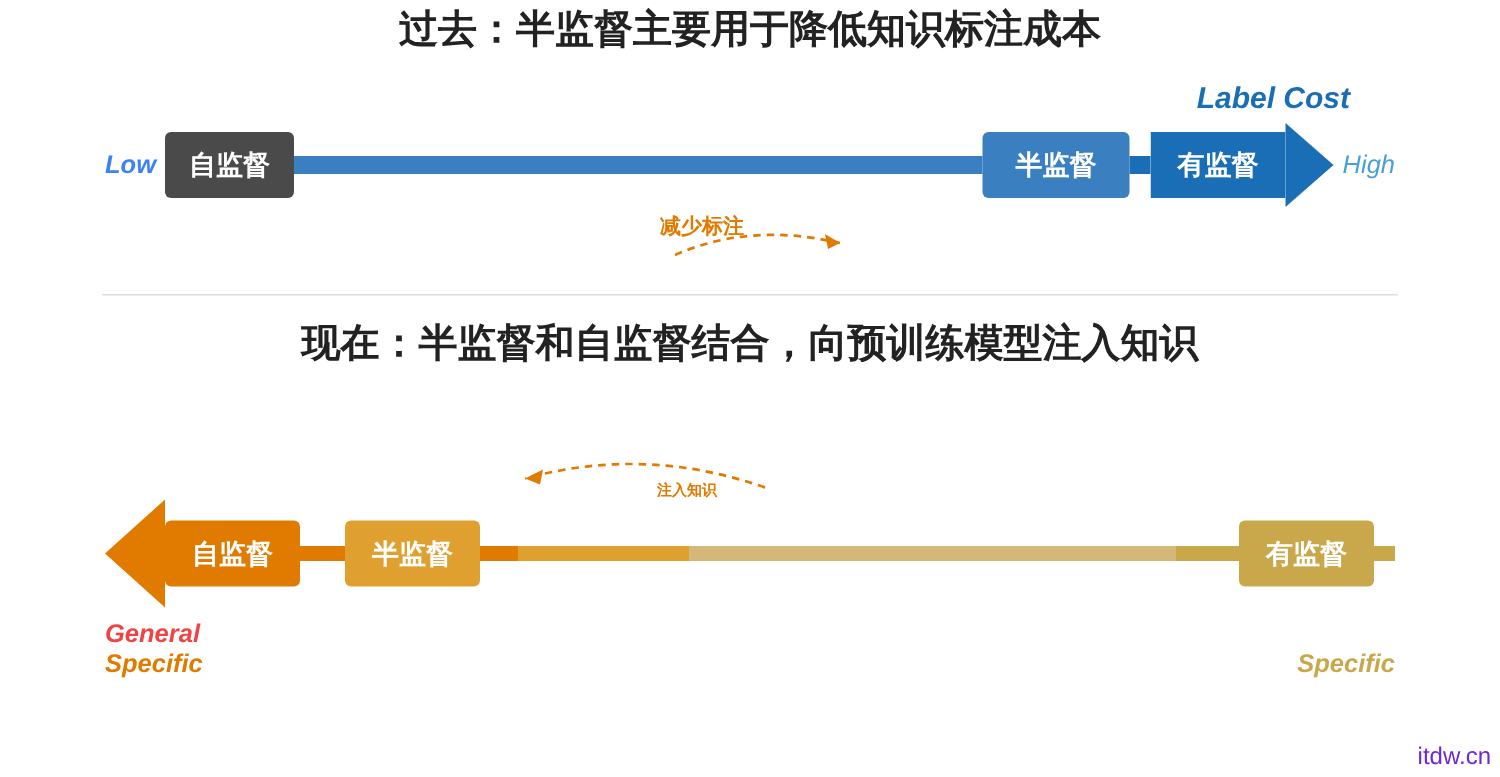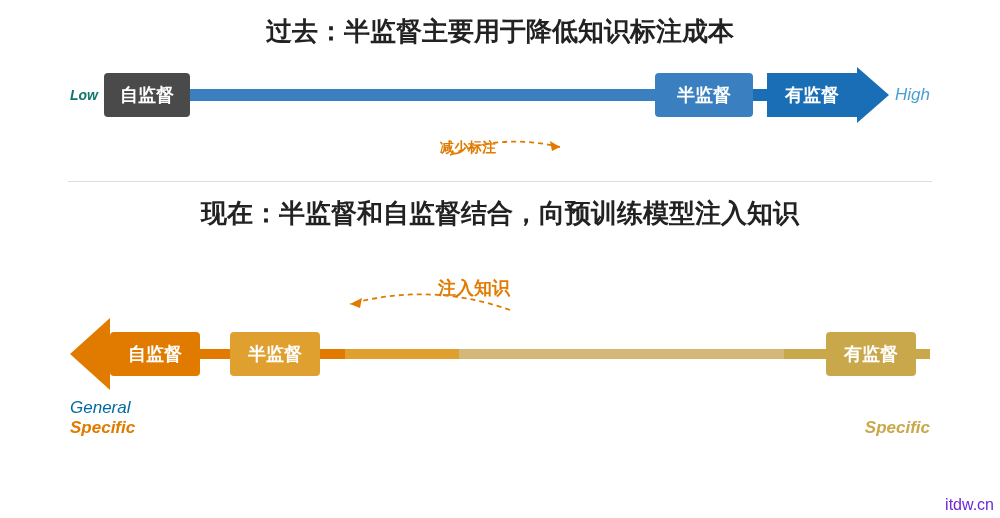--- a/index.html
+++ b/index.html
@@ -11,21 +11,21 @@
       overflow: hidden;
       position: relative;
     }
 
     .main-container {
       width: 1000px;
       height: 518px;
       display: flex;
       flex-direction: column;
       align-items: center;
-      padding: 14px 20px 10px 20px;
+      padding: 2px 20px 10px 20px;
     }
 
     
     .section-title {
       font-size: 26px;
       font-weight: bold;
       color: #222;
       margin-bottom: 18px;
       text-align: center;
     }
@@ -57,23 +57,23 @@
     }
 
     .top-diagram {
       display: flex;
       align-items: center;
       width: 860px;
       position: relative;
     }
 
     .low-label {
-      font-size: 14px;
-      font-style: italic;
-      color: #0f766e;
+      font-size: 17px;
+      font-style: italic;
+      color: #3b82f6;
       font-weight: bold;
       margin-right: 6px;
       white-space: nowrap;
     }
 
     .high-label {
       font-size: 17px;
       font-style: italic;
       color: #4a9fd4;
       font-weight: normal;
@@ -159,21 +159,21 @@
     .annotation-top {
       width: 860px;
       position: relative;
       height: 40px;
       margin-top: 2px;
     }
 
     .reduce-label-text {
       position: absolute;
       left: 370px;
-      top: 14px;
+      top: 2px;
       font-size: 14px;
       color: #e07b00;
       font-weight: bold;
     }
 
     
     .annotation-svg {
       position: absolute;
       top: 0;
       left: 0;
@@ -197,24 +197,25 @@
       align-items: center;
       gap: 23px;
     }
 
     .bottom-diagram-wrapper {
       width: 860px;
       position: relative;
     }
 
     .inject-text {
-      font-size: 18px;
+      font-size: 10px;
       color: #e07b00;
       font-weight: bold;
       margin-left: 8px;
+      margin-top: 29px;
     }
 
     
     .big-arrow-left {
       display: flex;
       align-items: center;
       margin-right: -2px;
     }
 
     .big-arrow-head {
@@ -292,22 +293,22 @@
 
     .general-label {
       display: flex;
       flex-direction: column;
       align-items: flex-start;
     }
 
     .general-text {
       font-size: 17px;
       font-style: italic;
-      color: #0369a1;
-      font-weight: normal;
+      color: #ef4444;
+      font-weight: bold;
     }
 
     .knowledge-text {
       font-size: 17px;
       font-style: italic;
       color: #e07b00;
       font-weight: bold;
     }
 
     .specific-label {
@@ -355,20 +356,23 @@
     }
   </style>
 </head>
 <body>
 
 <div class="main-container">
 
   <div class="top-section">
     <div class="section-title">过去：半监督主要用于降低知识标注成本</div>
 
+    <div class="label-cost-container">
+      <span class="label-cost-text">Label Cost</span>
+    </div>
 
     <div class="top-diagram">
       <span class="low-label">Low</span>
 
       <div class="top-track">
 
         <div class="box-zijiandup">
           <span>自监督</span>
         </div>
 

